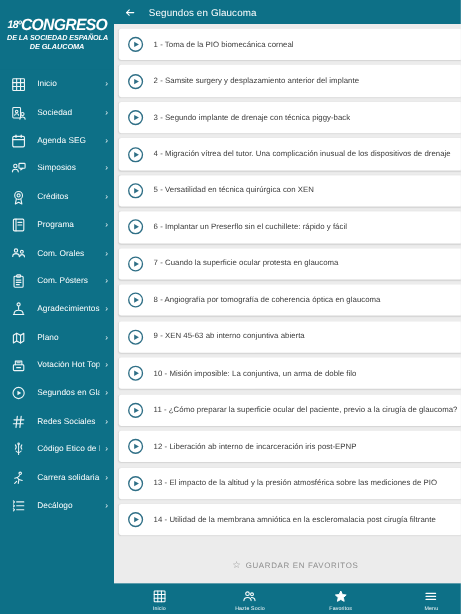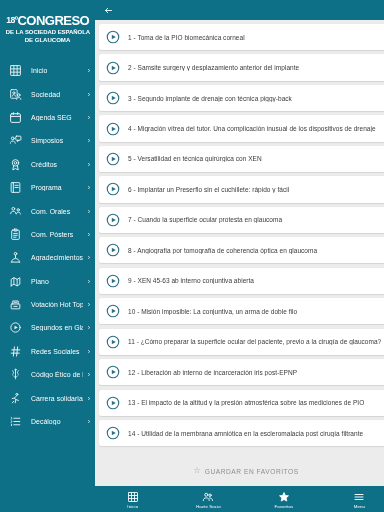--- a/index.html
+++ b/index.html
@@ -17,20 +17,21 @@
     background: #0d7087;
     display: flex; flex-direction: column;
     flex: 0 0 95px;
   }
   .logo-box {
     height: 58px;
     display: flex; flex-direction: column;
     align-items: center; justify-content: center;
     padding: 4px 3px 5px;
     background: #0d7087;
+    font-style: italic;
   }
   .logo-l1 {
     color: #ffffff; font-weight: bold;
     font-size: 13.5px; letter-spacing: -0.6px;
     line-height: 13px; white-space: nowrap;
     transform: scaleX(0.97);
   }
   .logo-l1 .sup { font-size: 9px; vertical-align: top; }
   .logo-l2 {
     color: #ffffff; font-size: 6.1px; font-weight: bold;
@@ -376,20 +377,21 @@
 
   <section class="main">
 
     <header class="topbar">
       <div class="back-btn">
         <svg viewBox="0 0 24 24" fill="none" stroke="currentColor" stroke-width="2.4" stroke-linecap="round" stroke-linejoin="round">
             <line x1="20" y1="12" x2="4" y2="12"></line>
             <polyline points="10 6 4 12 10 18"></polyline>
           </svg>
       </div>
+      <div class="topbar-title">Segundos en Glaucoma</div>
     </header>
 
     <div class="scroll-area">
       <div id="card-list">
           <div class="card">
             <span class="card-icon" style="color:#2f6f86">
               <svg viewBox="0 0 24 24" fill="none" stroke="currentColor" stroke-width="1.7" stroke-linecap="round" stroke-linejoin="round">
                 <circle cx="12" cy="12" r="8.6"></circle>
                 <path d="M10.2 8.6l6 3.4-6 3.4z" fill="currentColor" stroke="none"></path>
               </svg>

